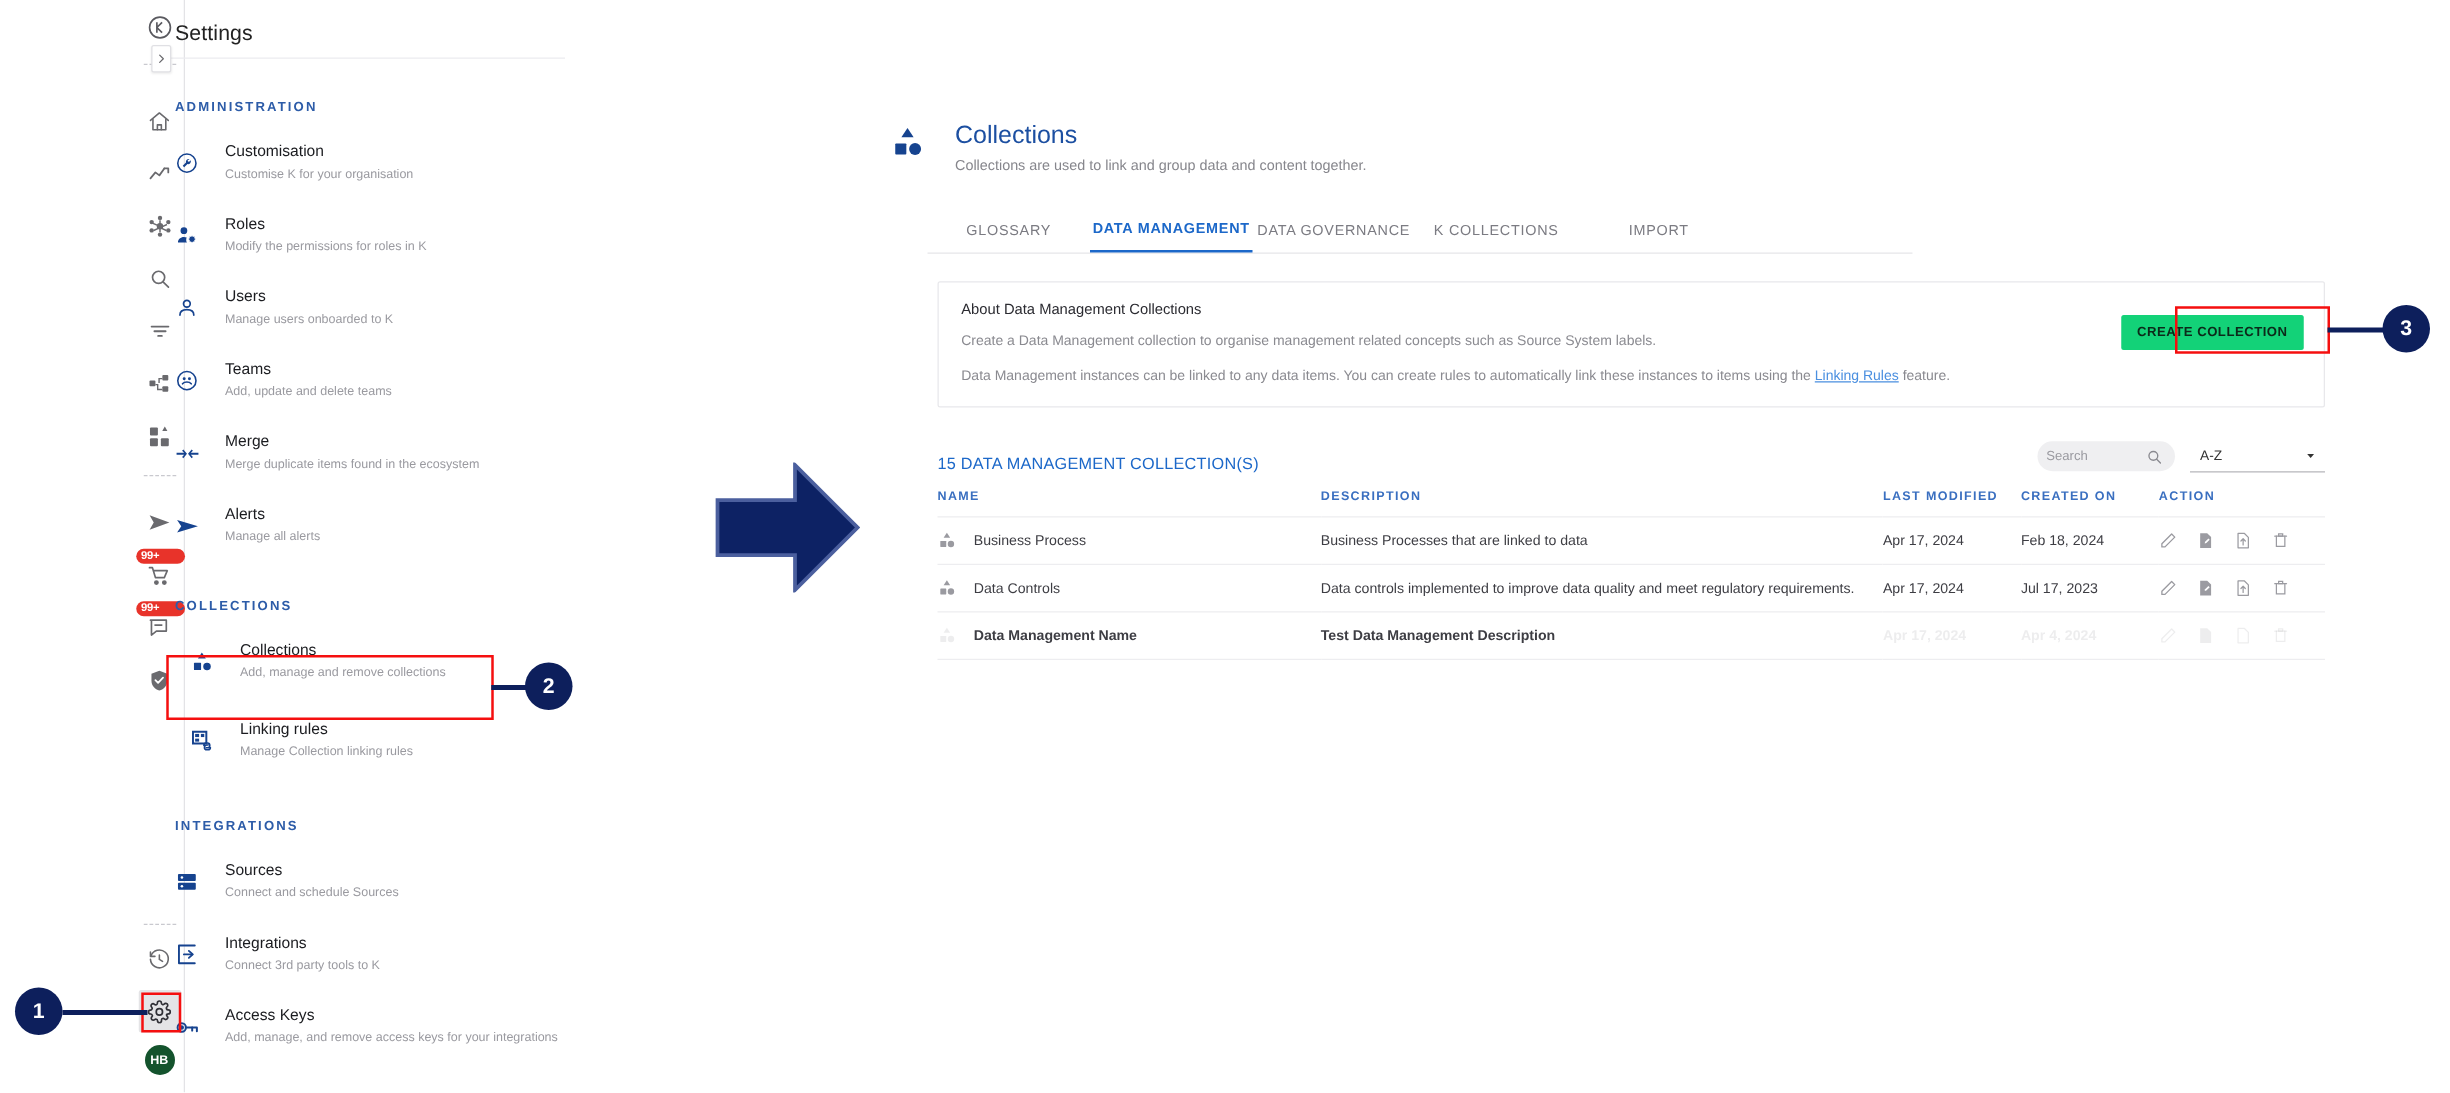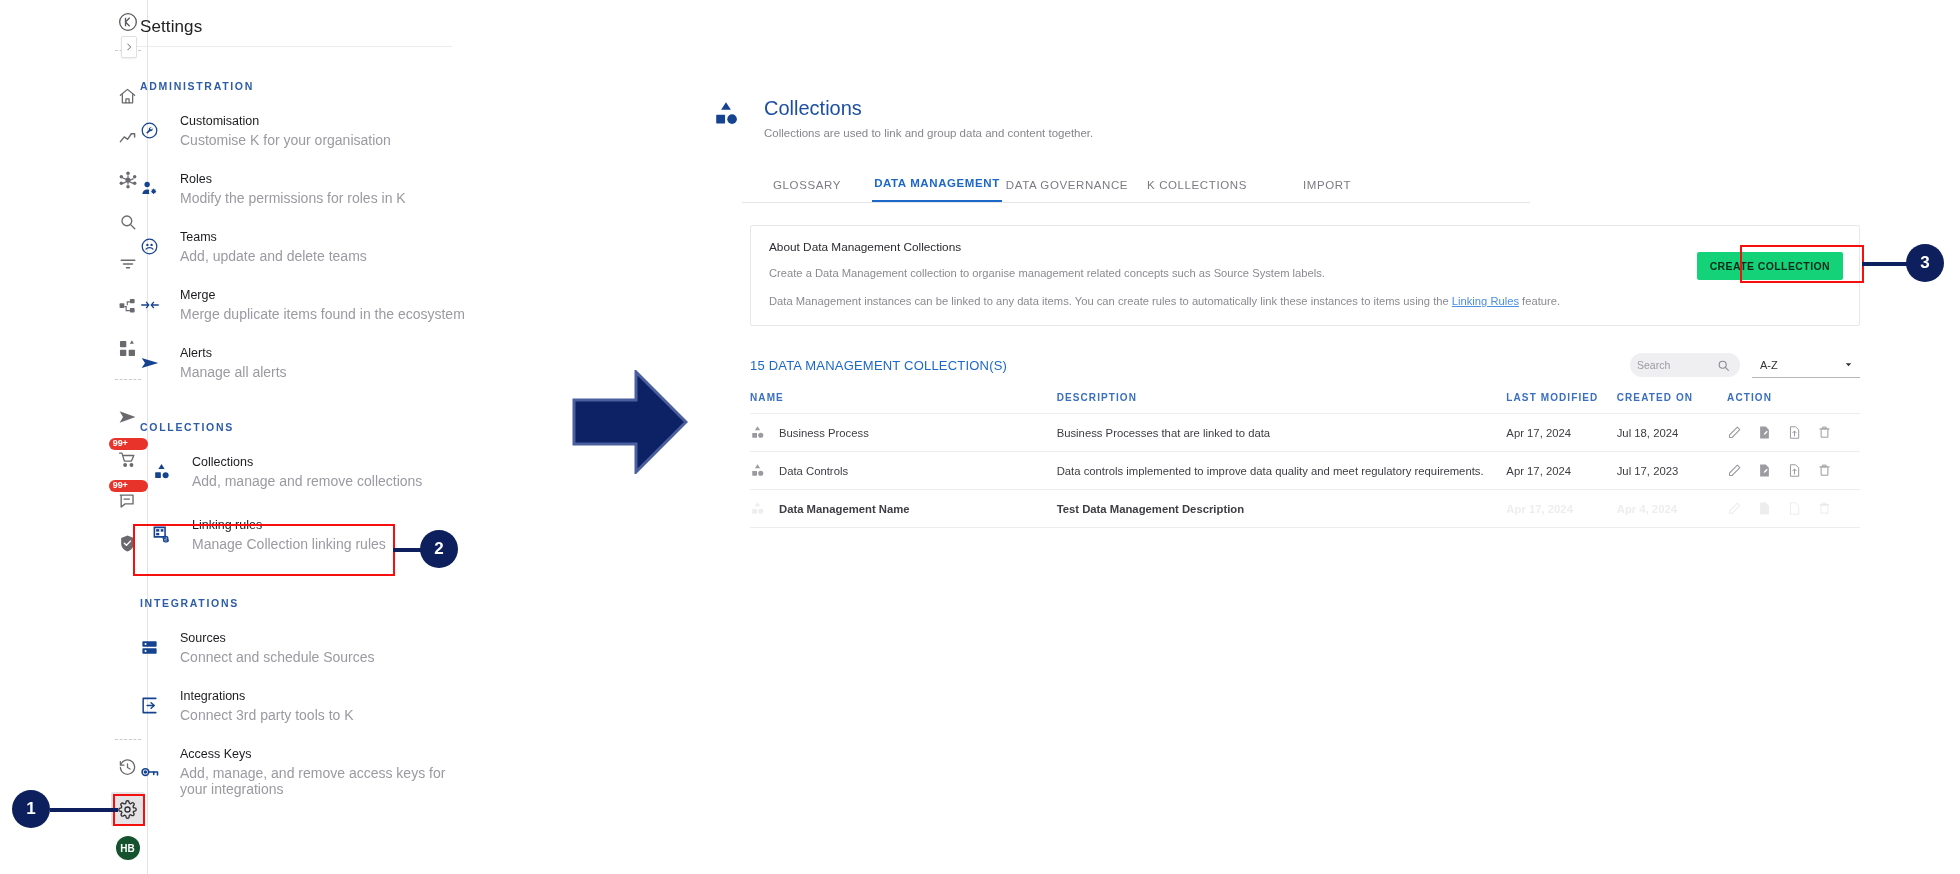--- a/index.html
+++ b/index.html
@@ -83,21 +83,21 @@
     display: flex; align-items: center;
     margin-bottom: 17px; padding: 3px 2px 3px 0;
   }
   .m-ico {
     width: 26px; min-width: 26px; height: 24px;
     display: flex; align-items: center; justify-content: flex-start;
     color: #16438f; margin-right: 14px;
   }
   .m-txt { padding-top: 0px; }
   .m-name { font-size: 12.5px; color: #1b1c20; line-height: 16px; }
-  .m-desc { font-size: 14px; color: #9a9aa0; line-height: 16px; margin-top: 3px; }
+  .m-desc { font-size: 10px; color: #9a9aa0; line-height: 16px; margin-top: 3px; }
 
   .hl-box {
     position: absolute;
     border: 2px solid #f50f0f;
     pointer-events: none;
     z-index: 20;
   }
 
   
   .big-arrow { position: absolute; left: 572px; top: 370px; z-index: 5; }
@@ -139,21 +139,21 @@
     position: absolute; right: 16px; top: 26px;
     background: #13d278; color: #0c2a1a;
     border: none; border-radius: 2px;
     font-size: 10.5px; font-weight: bold; letter-spacing: .4px;
     padding: 8px 13px; cursor: pointer;
     font-family: "Liberation Sans", sans-serif;
   }
 
   .count-row {
     margin-top: 26px; margin-left: 38px; width: 1110px;
-    display: flex; align-items: center; justify-content: space-between;
+    display: flex; align-items: flex-end; justify-content: space-between;
   }
   .count-label {
     font-size: 13px; color: #1c68c9; letter-spacing: .2px;
   }
   .tools { display: flex; align-items: center; }
   .search-box {
     width: 110px; height: 24px;
     background: #efeff1; border-radius: 12px;
     display: flex; align-items: center; padding: 0 7px;
     margin-right: 12px;
@@ -376,20 +376,32 @@
             <circle cx="17.2" cy="16.2" r="2.1"></circle>
             <path d="M17.2 11.8l.8 1.5 1.7-.3-.3 1.7 1.5.8-1.5.8.3 1.7-1.7-.3-.8 1.5-.8-1.5-1.7.3.3-1.7-1.5-.8 1.5-.8-.3-1.7 1.7.3z"></path>
           </svg>
         </span>
         <span class="m-txt">
           <span class="m-name" style="display:block;">Roles</span>
           <span class="m-desc" style="display:block;">Modify the permissions for roles in K</span>
         </span>
       </div>
 
+      <div class="m-item">
+        <span class="m-ico">
+          <svg width="19" height="19" viewBox="0 0 24 24" fill="none" stroke="currentColor" stroke-width="1.7" stroke-linecap="round">
+            <circle cx="12" cy="7.5" r="3.4"></circle>
+              <path d="M5 19c0-3.6 3.1-5.4 7-5.4s7 1.8 7 5.4"></path>
+          </svg>
+        </span>
+        <span class="m-txt">
+          <span class="m-name" style="display:block;">Users</span>
+          <span class="m-desc" style="display:block;">Manage users onboarded to K</span>
+        </span>
+      </div>
 
       <div class="m-item">
         <span class="m-ico">
           <svg width="19" height="19" viewBox="0 0 24 24" fill="none" stroke="currentColor" stroke-width="1.6">
             <circle cx="12" cy="12" r="9.2"></circle>
             <circle cx="9.3" cy="10" r="1.5" fill="currentColor" stroke="none"></circle>
             <circle cx="14.6" cy="10" r="1.5" fill="currentColor" stroke="none"></circle>
             <path d="M7.6 15.2c1-1.2 2.5-1.8 4.4-1.8s3.4.6 4.4 1.8" stroke-linecap="round"></path>
           </svg>
         </span>
@@ -587,21 +599,21 @@
                   <path d="M12 2l4.2 6.4H7.8z"></path>
                     <rect x="3.6" y="12.6" width="7.6" height="7.6" rx="0.6"></rect>
                     <circle cx="17.2" cy="16.4" r="4.1"></circle>
                 </svg>
               </span>
               <span>Business Process</span>
             </span>
           </td>
           <td class="c-desc">Business Processes that are linked to data</td>
           <td class="c-date">Apr 17, 2024</td>
-          <td class="c-date">Jul 18, 2024</td>
+          <td class="c-date">Feb 18, 2024</td>
           <td class="c-act">
             <span class="acts">
               <span>
                 <svg width="15" height="15" viewBox="0 0 24 24" fill="none" stroke="currentColor" stroke-width="1.7" stroke-linecap="round" stroke-linejoin="round">
                     <path d="M16.5 3.5l4 4L8 20H4v-4z"></path>
                   </svg>
               </span>
               <span>
                 <svg width="15" height="15" viewBox="0 0 24 24" fill="currentColor">
                     <path d="M5 2.5h9l5 5v14H5z"></path>

